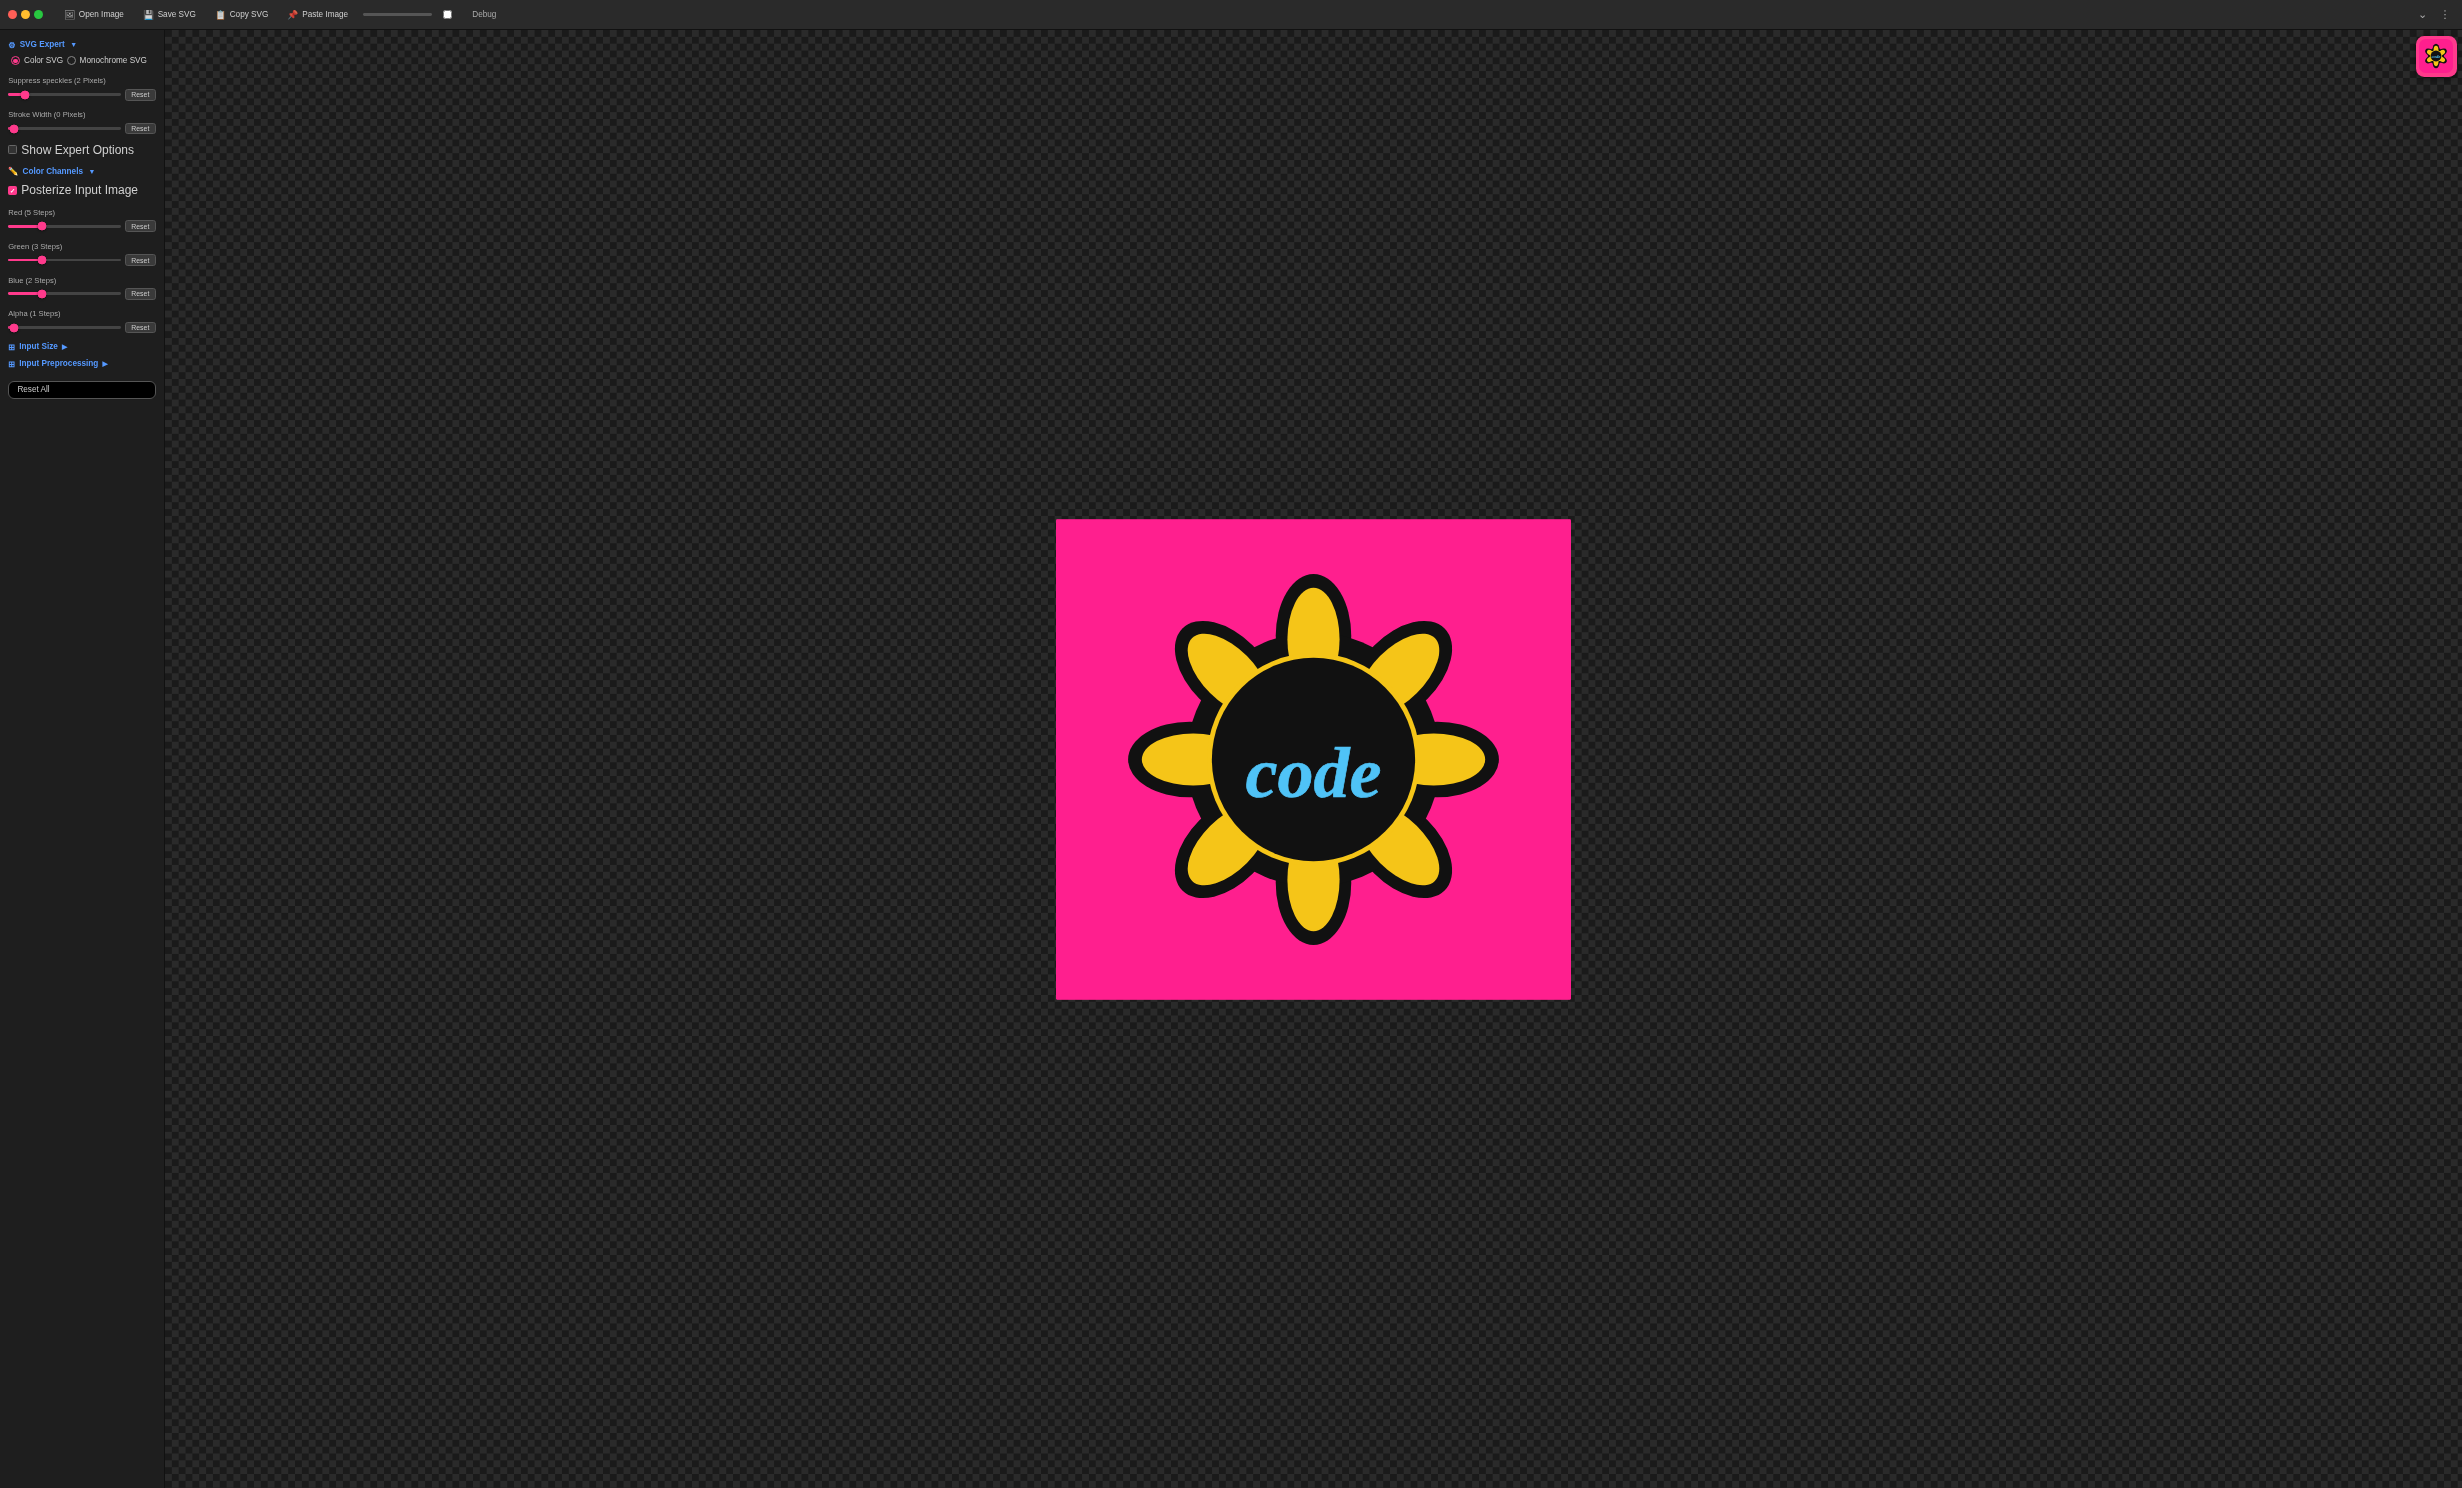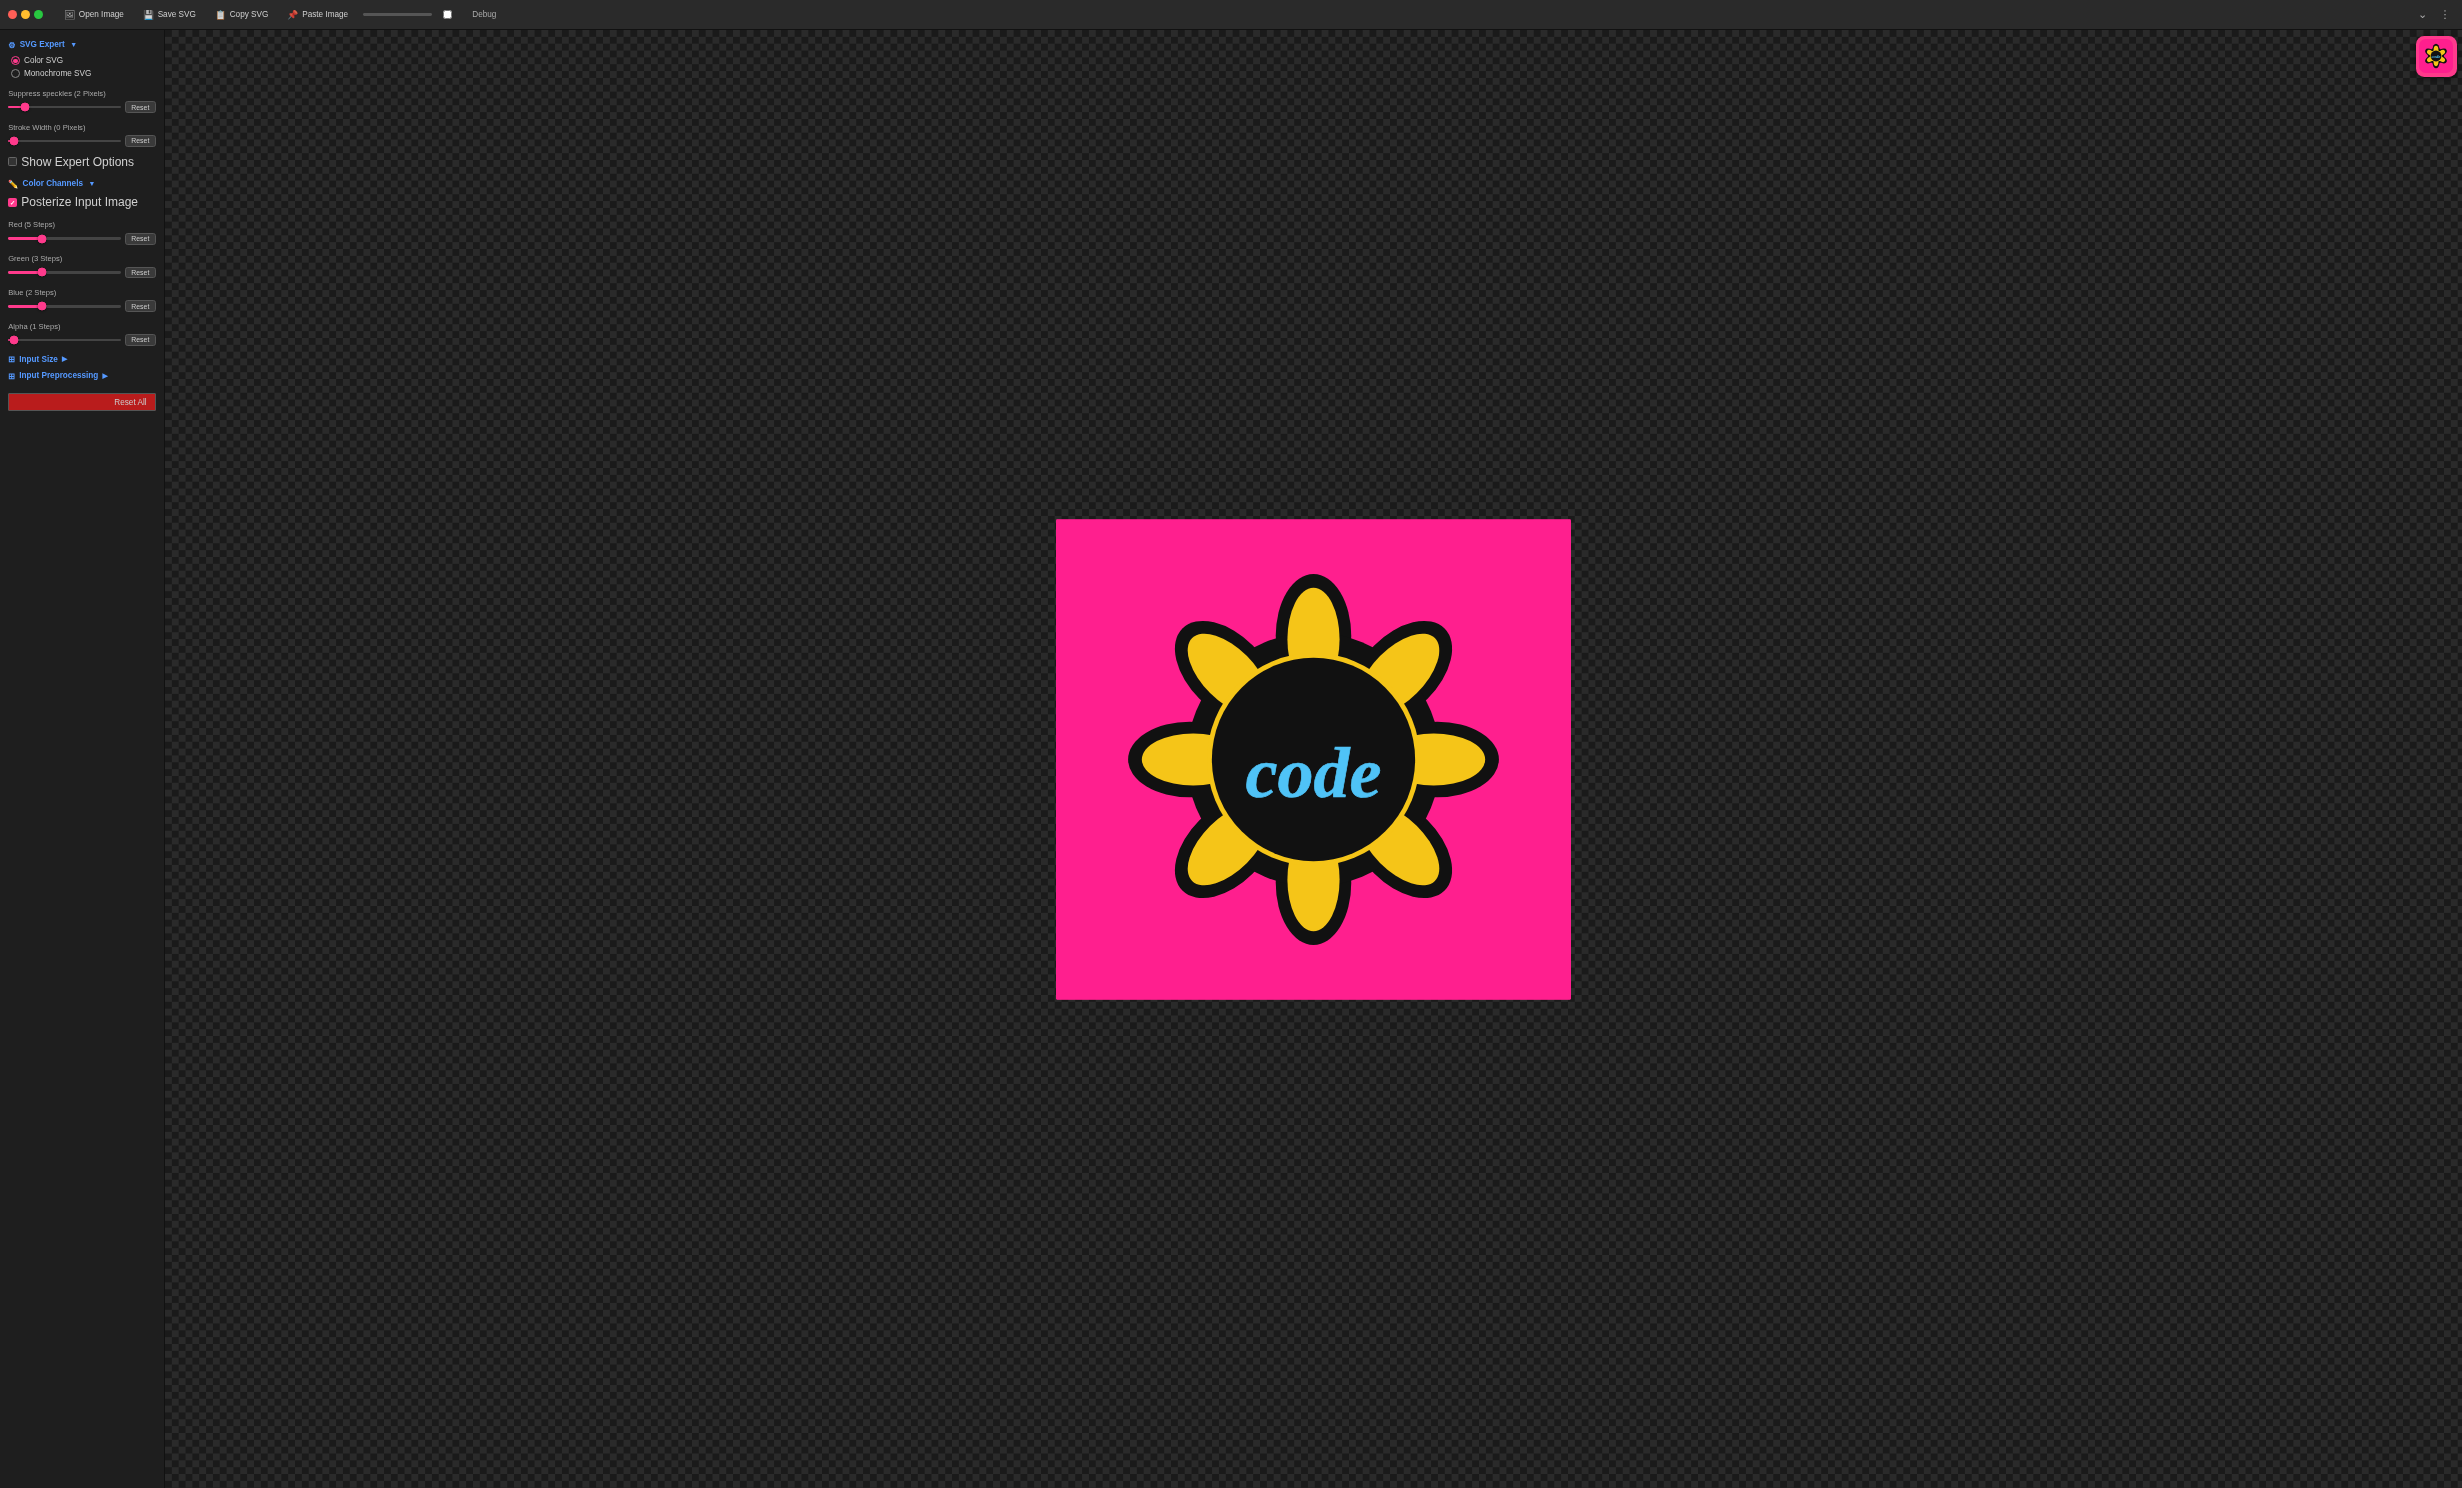--- a/index.html
+++ b/index.html
@@ -118,21 +118,20 @@
     .section-header .icon {
       font-size: 8.2px;
     }
     .section-header .chevron {
       font-size: 6.9px;
       margin-left: 1.4px;
     }
 
     .radio-group {
       display: flex;
-      flex-direction: column;
       gap: 3.4px;
       margin-bottom: 9.6px;
       padding-left: 2.7px;
     }
     .radio-item {
       display: flex;
       align-items: center;
       gap: 4.1px;
       font-size: 8.2px;
       color: #d0d0d0;
@@ -246,28 +245,28 @@
       color: #5599ff;
       margin-bottom: 6.9px;
       cursor: pointer;
     }
     .collapsed-section .chevron-right {
       font-size: 6.9px;
       color: #5599ff;
     }
 
     .reset-all-btn {
-      background: #b91c1c;
+      background: #000000;
       border: 0.7px solid #555;
       color: #ccc;
       font-size: 8.2px;
       padding: 3.4px 8.2px;
-      border-radius: 1px;
-      cursor: pointer;
-      text-align: right;
+      border-radius: 6px;
+      cursor: pointer;
+      text-align: left;
       margin-top: 5.5px;
     }
 
     
     .canvas-area {
       flex: 1;
       background: #1a1a1a;
       position: relative;
       overflow: hidden;
       display: flex;

